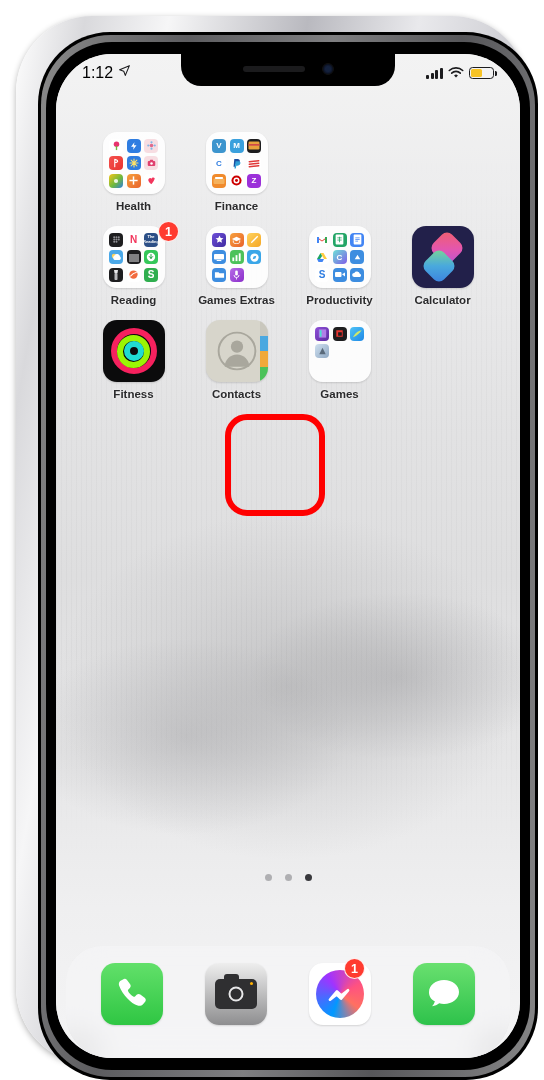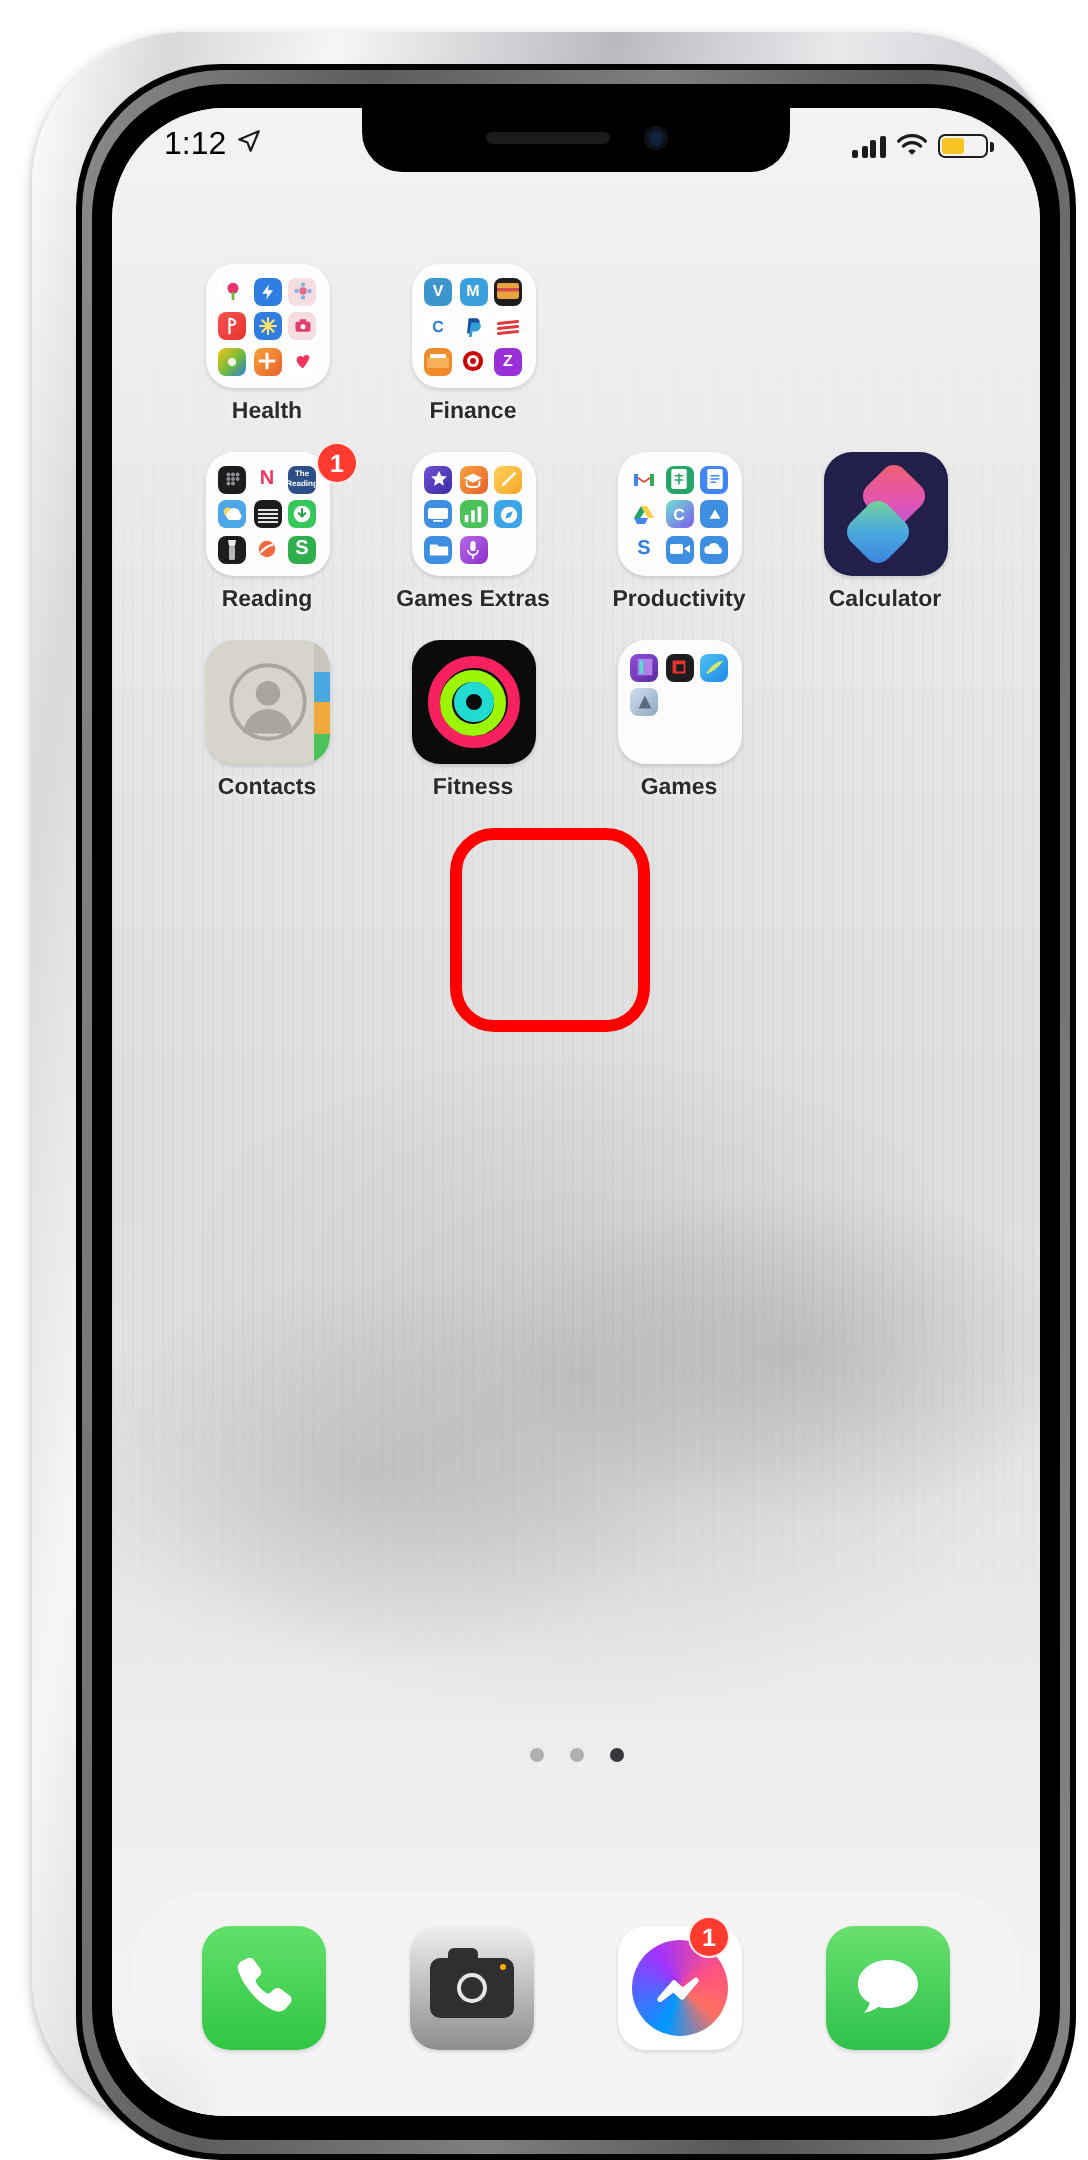--- a/index.html
+++ b/index.html
@@ -555,46 +555,46 @@
               <rect x="8" y="21" width="26" height="26" rx="7" transform="rotate(45 21 34)" fill="url(#sc2)"></rect>
             </svg>
           </div>
           <div class="app-label">Calculator</div>
         </div>
       </div>
 
       <div class="app-row">
 
         <div class="app-cell">
+          <div class="app-icon fitness-bg">
+            <span class="ring ring1"></span>
+            <span class="ring ring2"></span>
+            <span class="ring ring3"></span>
+          </div>
+          <div class="app-label">Fitness</div>
+        </div>
+
+        <div class="app-cell">
           <div class="app-icon contacts-bg">
             <svg class="contacts-person" viewBox="0 0 48 48">
               <circle cx="24" cy="24" r="21" fill="none" stroke="#a9a79d" stroke-width="2.2"></circle>
               <circle cx="24" cy="19" r="7" fill="#a9a79d"></circle>
               <path d="M10 42a14 14 0 0 1 28 0z" fill="#a9a79d"></path>
             </svg>
             <span class="contacts-tabs">
               <span style="background:#c9c7bd"></span>
               <span style="background:#4aa8e0"></span>
               <span style="background:#f0a93a"></span>
               <span style="background:#4cc25a"></span>
             </span>
           </div>
           <div class="app-label">Contacts</div>
         </div>
 
         <div class="app-cell">
-          <div class="app-icon fitness-bg">
-            <span class="ring ring1"></span>
-            <span class="ring ring2"></span>
-            <span class="ring ring3"></span>
-          </div>
-          <div class="app-label">Fitness</div>
-        </div>
-
-        <div class="app-cell">
           <div class="app-icon folder">
             <span class="mini" style="background:linear-gradient(135deg,#8f4fd8,#5b2ca0)">
               <svg width="11" height="11" viewBox="0 0 24 24">
                   <rect x="4" y="3" width="16" height="18" fill="#b07fe8"></rect>
                   <path d="M6 5h4v14H6z" fill="#4de0d0"></path>
                 </svg>
             </span>
             <span class="mini" style="background:#1d1d1f">
               <svg width="11" height="11" viewBox="0 0 24 24">
                   <path d="M5 5h14v14H5z" fill="#e8342f"></path>

